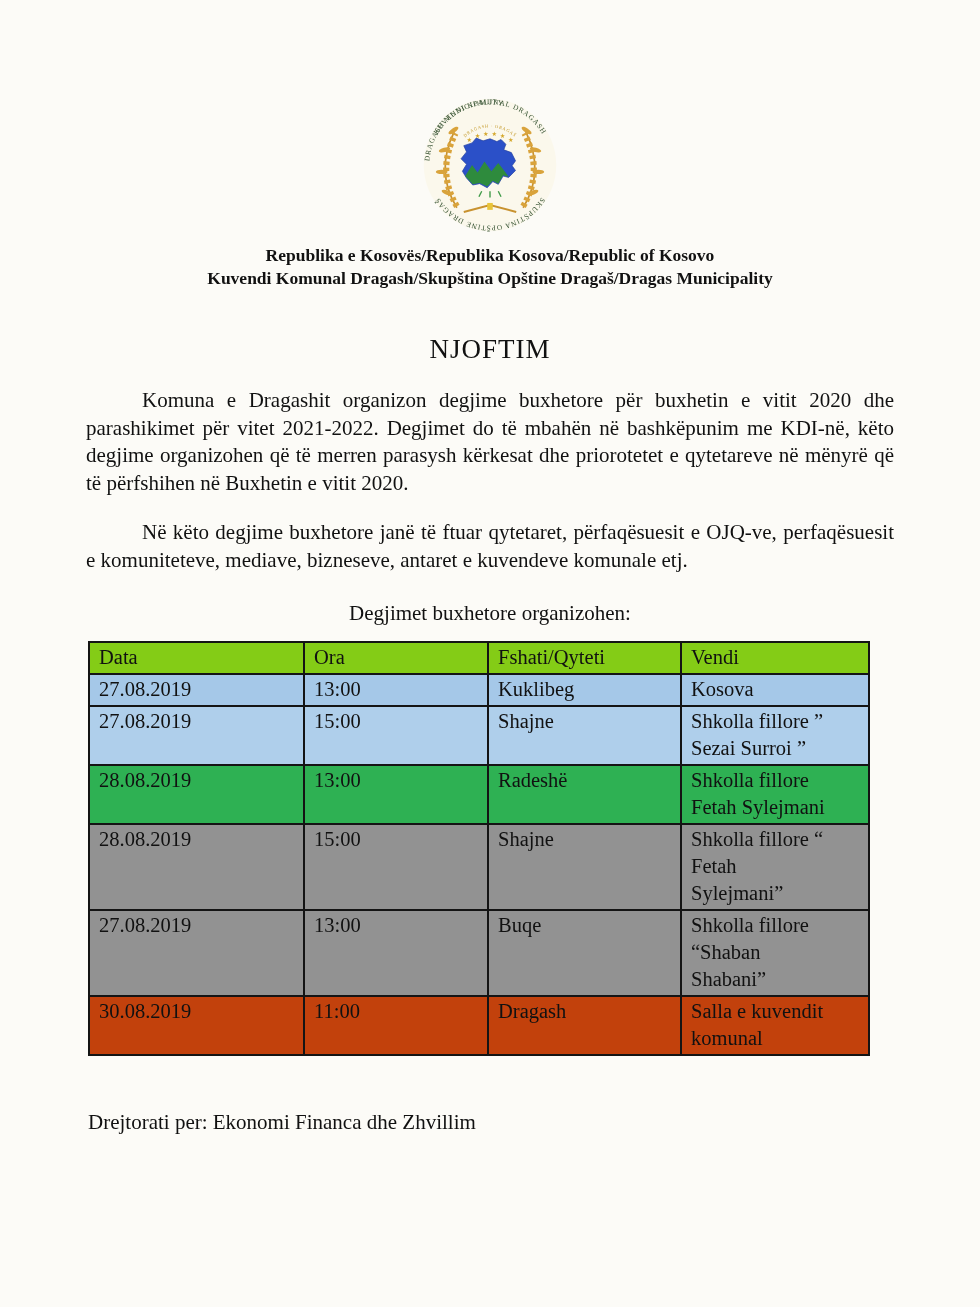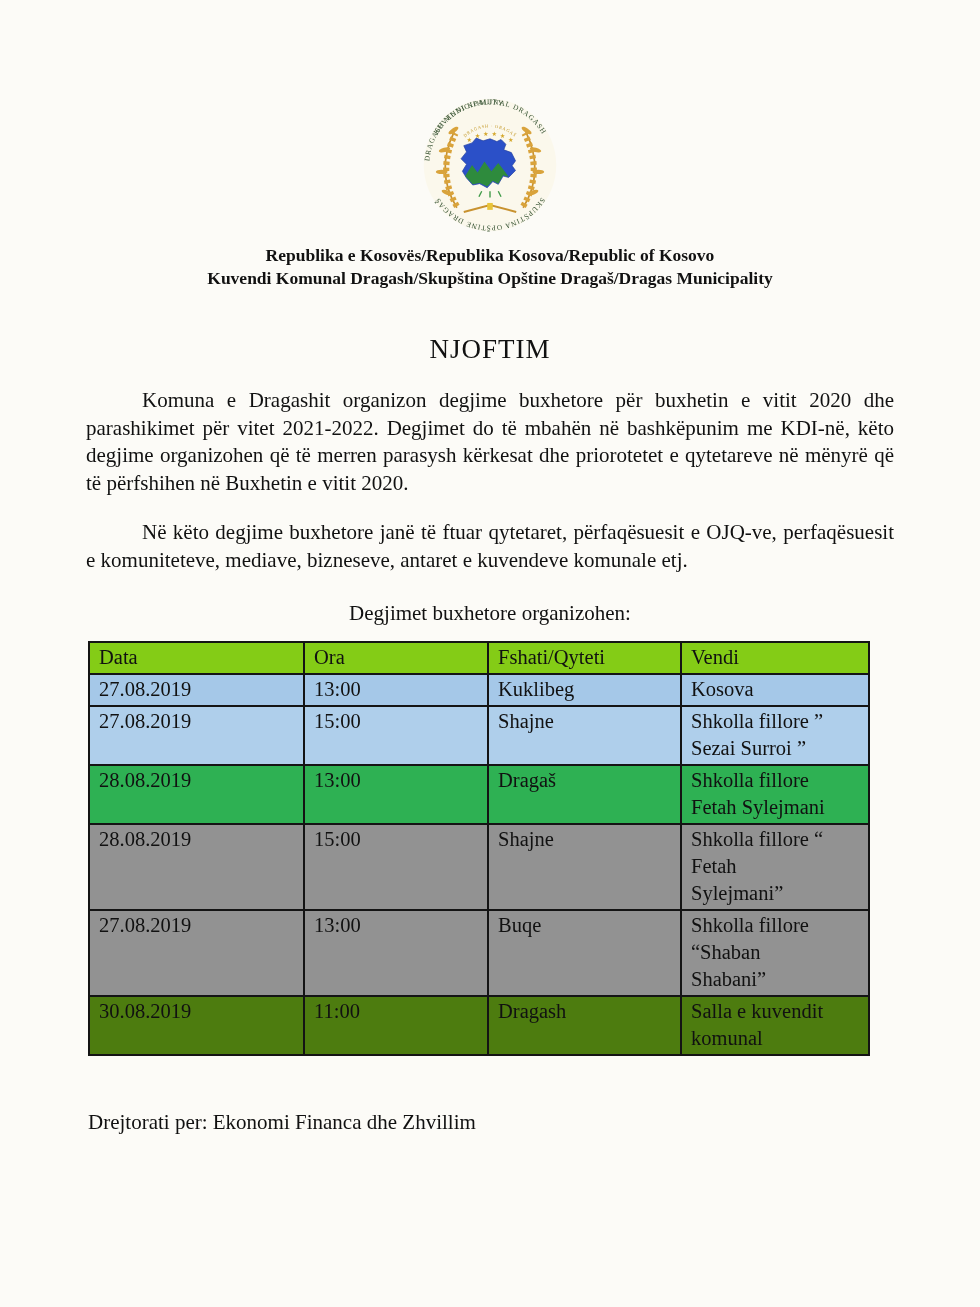--- a/index.html
+++ b/index.html
@@ -152,41 +152,41 @@
       <tr style="background-color: rgb(175, 207, 235);">
         <td>27.08.2019</td>
         <td>15:00</td>
         <td>Shajne</td>
         <td>Shkolla fillore ”
 Sezai Surroi ”</td>
       </tr>
       <tr style="background-color: rgb(46, 177, 83);">
         <td>28.08.2019</td>
         <td>13:00</td>
-        <td>Dragaš</td>
+        <td>Radeshë</td>
         <td>Shkolla fillore
 Fetah Sylejmani</td>
       </tr>
       <tr style="background-color: rgb(146, 146, 146);">
         <td>28.08.2019</td>
         <td>15:00</td>
         <td>Shajne</td>
         <td>Shkolla fillore “
 Fetah
 Sylejmani”</td>
       </tr>
       <tr style="background-color: rgb(146, 146, 146);">
         <td>27.08.2019</td>
         <td>13:00</td>
         <td>Buqe</td>
         <td>Shkolla fillore
 “Shaban
 Shabani”</td>
       </tr>
-      <tr style="background-color: #4d7c0f;">
+      <tr style="background-color: #c2410c;">
         <td>30.08.2019</td>
         <td>11:00</td>
         <td>Dragash</td>
         <td>Salla e kuvendit
 komunal</td>
       </tr>
     </tbody>
   </table>
 
   <p class="footer-line">Drejtorati per: Ekonomi Financa dhe Zhvillim</p>

